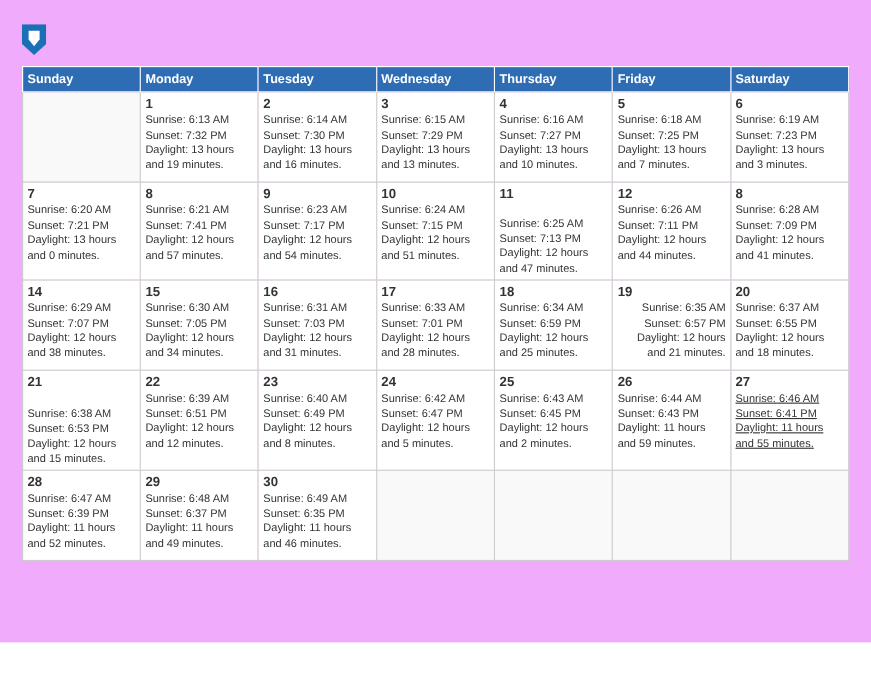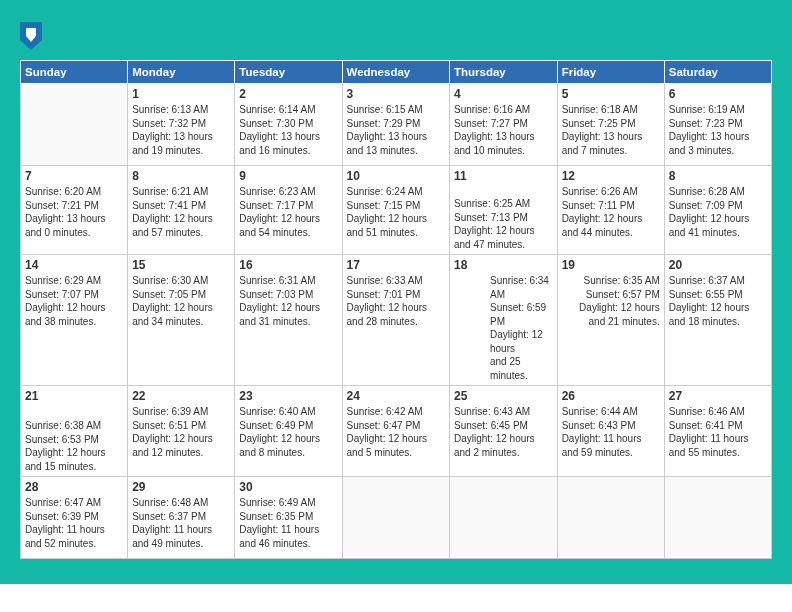--- a/index.html
+++ b/index.html
@@ -6,21 +6,21 @@
     body {
       font-family: Arial, sans-serif;
       background: #fff;
       width: 792px;
       height: 612px;
       overflow: hidden;
     }
     .page {
       width: 792px;
       height: 584px;
-      background: #14b8a6;
+      background: #f0abfc;
       padding: 18px 20px 10px 20px;
     }
     .header {
       display: flex;
       justify-content: space-between;
       align-items: flex-start;
       margin-bottom: 10px;
     }
     .logo {
       display: flex;
@@ -253,21 +253,21 @@
           </td>
           <td>
             <span class="day-num">17</span>
             <div class="day-info" style="white-space: pre-line;">Sunrise: 6:33 AM
 Sunset: 7:01 PM
 Daylight: 12 hours
 and 28 minutes.</div>
           </td>
           <td>
             <span class="day-num">18</span>
-            <div class="day-info" style="white-space: pre-line; margin-left: 36px;">Sunrise: 6:34 AM
+            <div class="day-info" style="white-space: pre-line;">Sunrise: 6:34 AM
 Sunset: 6:59 PM
 Daylight: 12 hours
 and 25 minutes.</div>
           </td>
           <td>
             <span class="day-num">19</span>
             <div class="day-info" style="white-space: pre-line; text-align: right;">Sunrise: 6:35 AM
 Sunset: 6:57 PM
 Daylight: 12 hours
 and 21 minutes.</div>
@@ -318,21 +318,21 @@
           </td>
           <td>
             <span class="day-num">26</span>
             <div class="day-info" style="white-space: pre-line;">Sunrise: 6:44 AM
 Sunset: 6:43 PM
 Daylight: 11 hours
 and 59 minutes.</div>
           </td>
           <td>
             <span class="day-num">27</span>
-            <div class="day-info" style="white-space: pre-line;">Sunrise: 6:46 AM
+            <div class="day-info" style="white-space: pre-line; text-decoration: underline;">Sunrise: 6:46 AM
 Sunset: 6:41 PM
 Daylight: 11 hours
 and 55 minutes.</div>
           </td>
         </tr>
         <tr>
           <td>
             <span class="day-num">28</span>
             <div class="day-info" style="white-space: pre-line;">Sunrise: 6:47 AM
 Sunset: 6:39 PM

